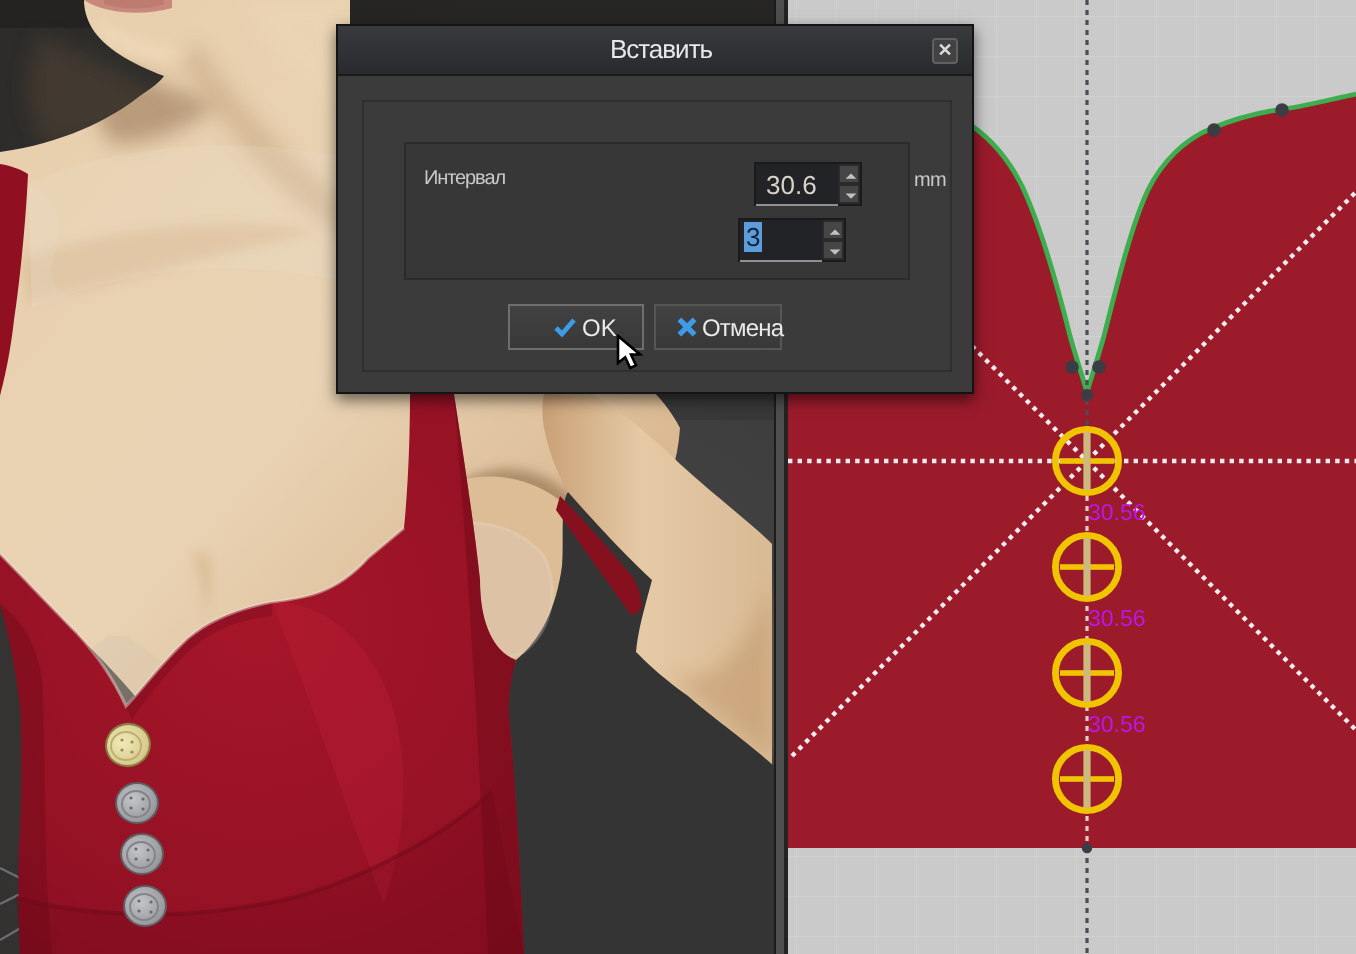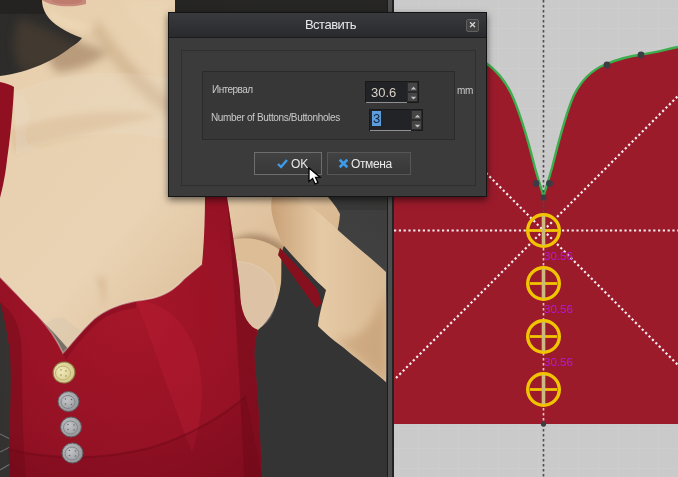--- a/index.html
+++ b/index.html
@@ -27,21 +27,21 @@
   .ul{position:absolute;left:0;bottom:-1px;width:41px;height:1px;background:#909090;}
   .spin .val{position:absolute;left:5px;top:3px;color:#d9d2c8;font-size:13px;}
   .sbtns{position:absolute;right:0;top:0;width:11px;height:100%;}
   .sb{position:absolute;left:0;width:11px;height:10px;background:#464646;border:1px solid #2a2a2a;box-sizing:border-box;}
   .sb.up{top:0;}.sb.dn{bottom:0;}
   .sb svg{position:absolute;left:2px;top:3px;}
   .btn{position:absolute;top:139px;height:23px;background:linear-gradient(#424242,#383838);
        border:1px solid #565656;color:#e9e9e9;font-size:12px;box-sizing:border-box;}
   .btn .ic{position:absolute;left:10px;top:5px;}
   #okb{left:85px;width:68px;border-color:#6e6e6e;}
-  #cancb{left:158px;width:84px;}
+  #cancb{left:158px;width:64px;}
 </style>
 </head>
 <body>
 <svg id="v3d" viewBox="0 0 387 477">
   <defs>
     <radialGradient id="bgg" cx="0.80" cy="0.75" r="1.0">
       <stop offset="0" stop-color="#48484a"></stop>
       <stop offset="0.35" stop-color="#3e3e3f"></stop>
       <stop offset="0.75" stop-color="#353433"></stop>
       <stop offset="1" stop-color="#2e2d2c"></stop>
@@ -290,22 +290,21 @@
 </svg>
 
 <div id="dlg">
   <div id="ttl">
       <span>Вставить</span>
       <div id="xbtn">✕</div>
     </div>
   <div id="innerframe"></div>
   <div id="grp"></div>
   <div class="lbl" style="left:43px;top:71px;letter-spacing:-0.55px;">Интервал</div>
-  <div class="lbl" style="left:42px;top:99px;">Number of Buttons/Buttonholes</div>
-  <div class="spin" style="left:196px;top:68px;">
+  <div class="spin" style="left:208px;top:68px;">
     <span class="val">30.6</span>
       <div class="ul"></div>
     <div class="sbtns">
       <div class="sb up">
           <svg width="7" height="4">
             <path d="M0.8,3.4 L3.5,0.8 L6.2,3.4 Z" fill="#c2c2c2"></path>
           </svg>
         </div>
       <div class="sb dn">
           <svg width="7" height="4">

